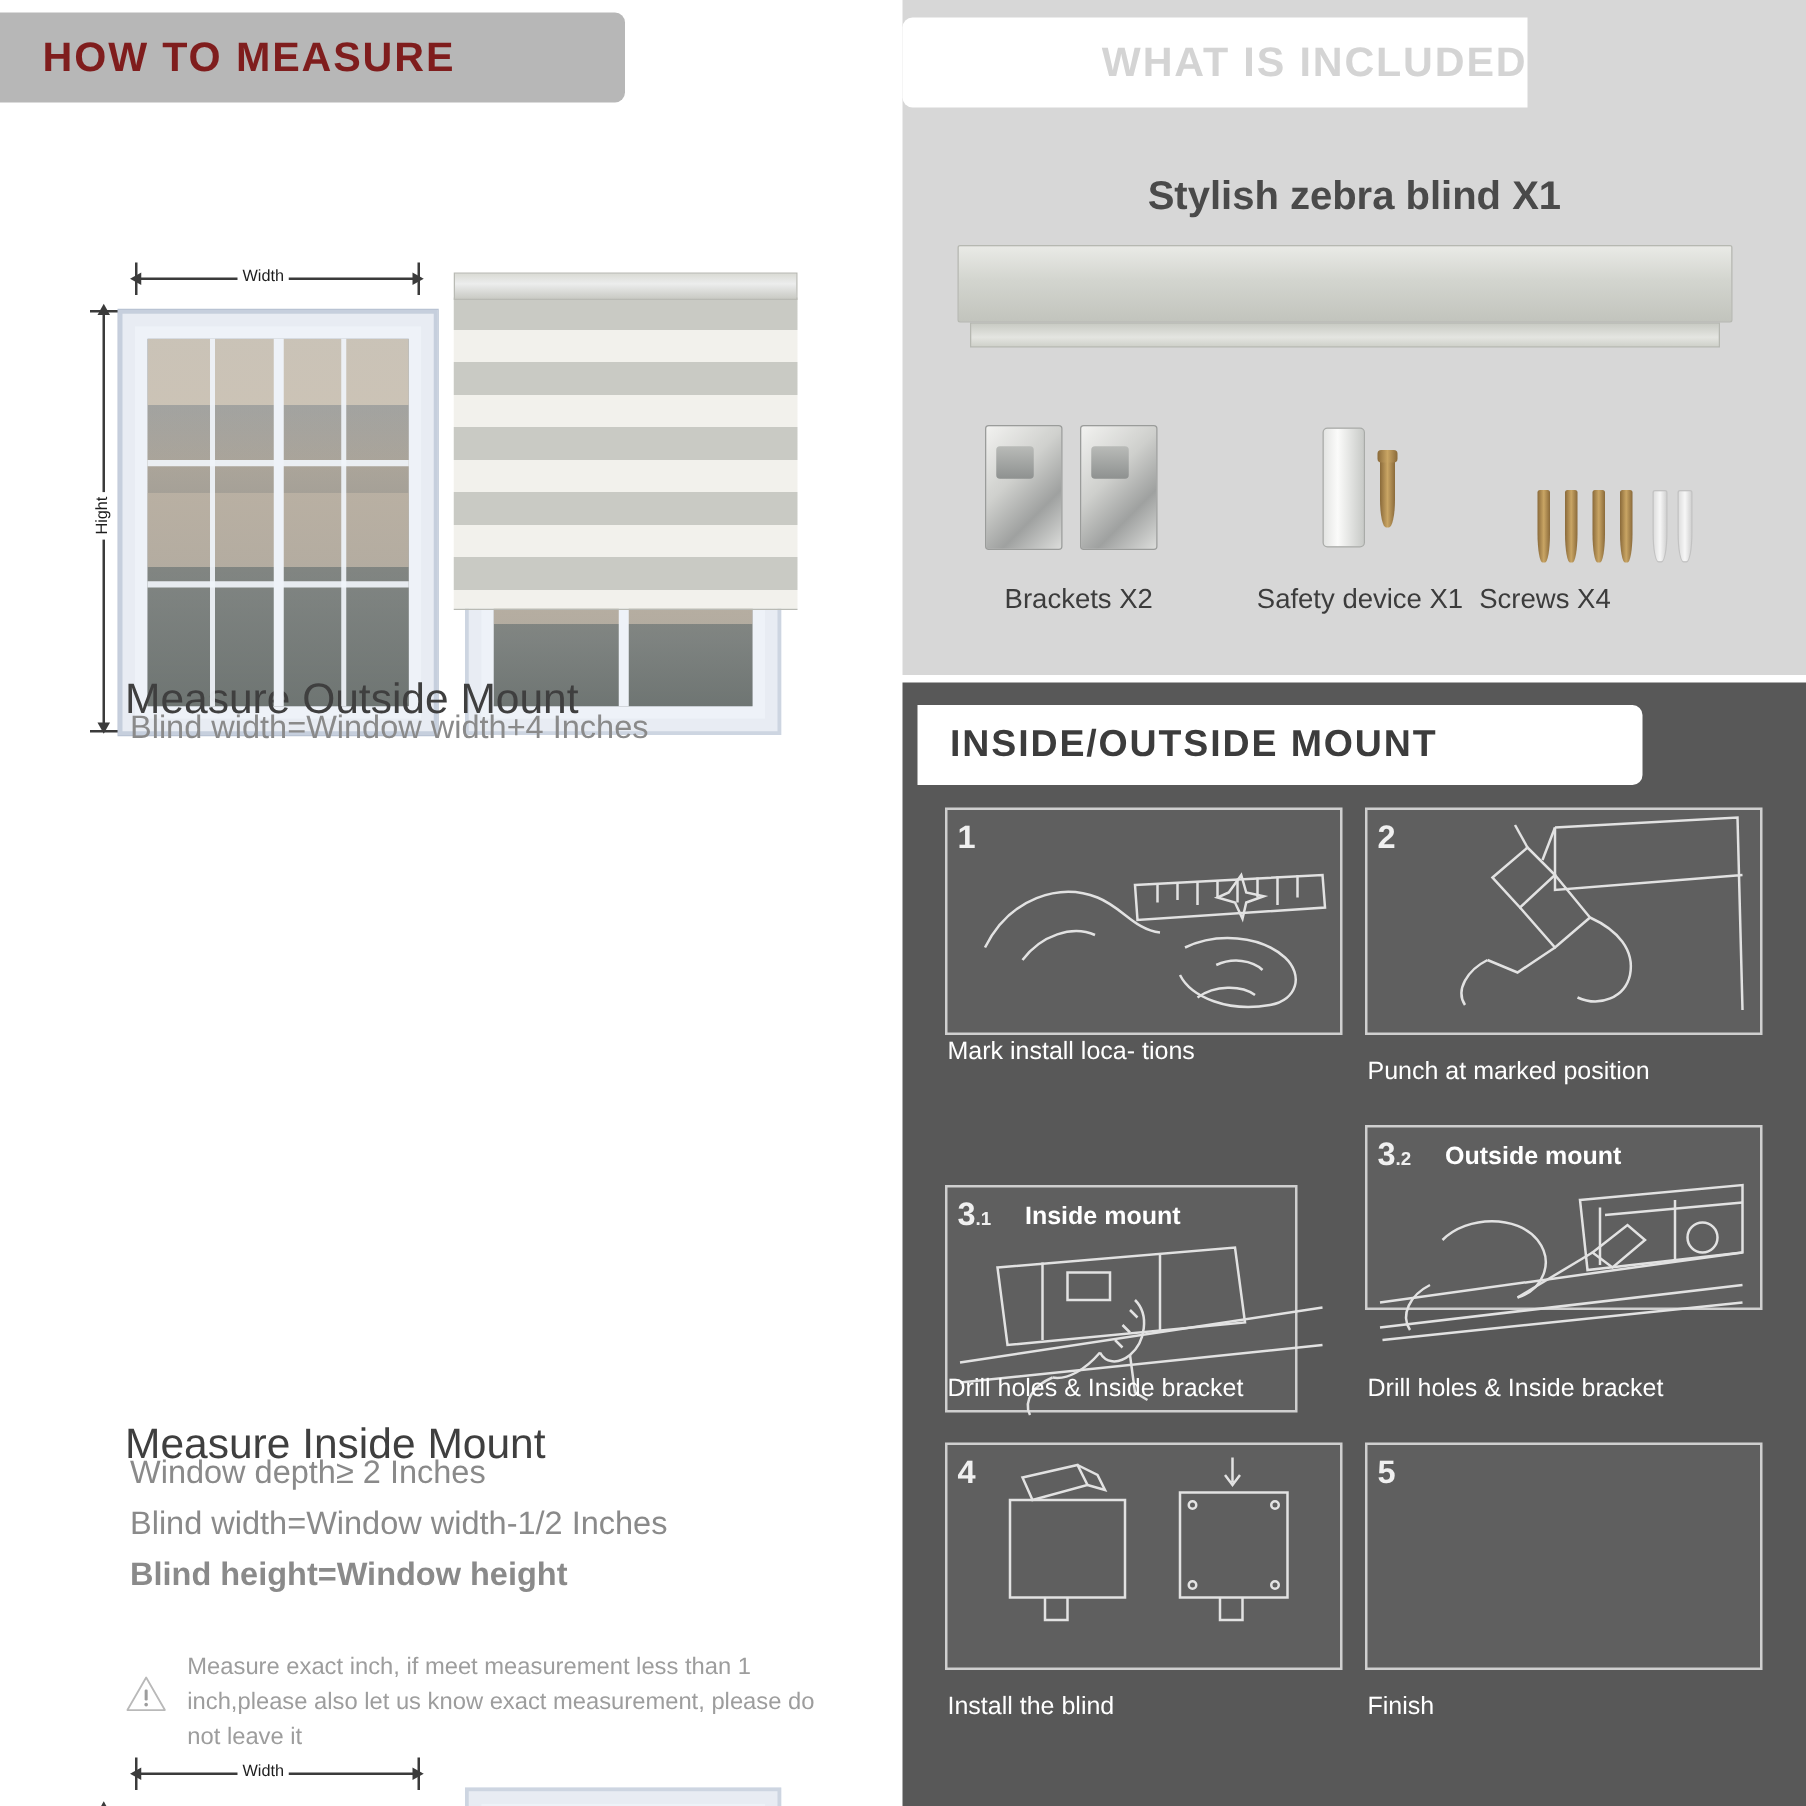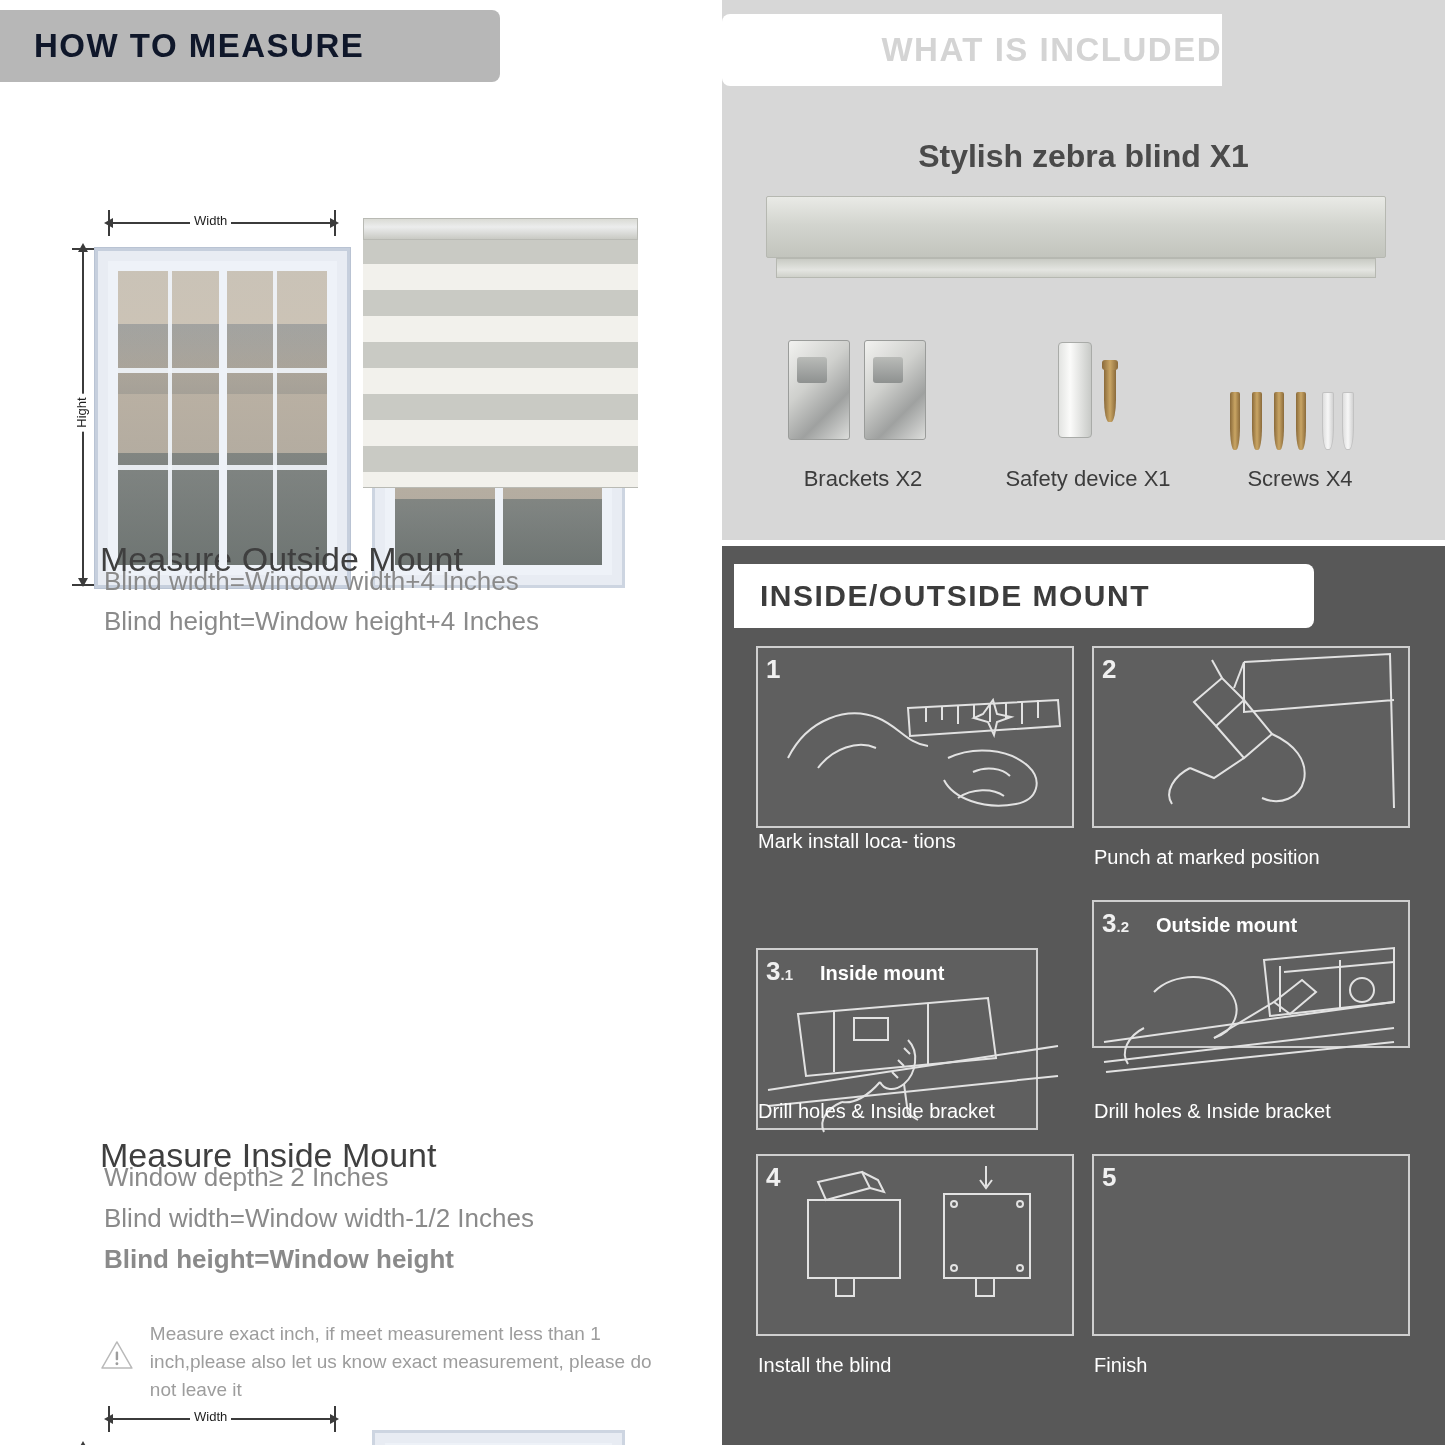--- a/index.html
+++ b/index.html
@@ -25,21 +25,21 @@
   }
 
   .banner {
     position: absolute;
     display: flex;
     align-items: center;
     background: #b7b7b7;
     border-radius: 0 8px 8px 0;
   }
   .banner-text {
-    color: #0f172a;
+    color: #7f1d1d;
     font-weight: bold;
     letter-spacing: 1.5px;
   }
 
   #banner-measure {
     left: 0; top: 10px;
     width: 500px; height: 72px;
     padding-left: 34px;
   }
   #banner-measure .banner-text { font-size: 33px; }
@@ -328,21 +328,20 @@
           <div class="mullion-v" style="left:50%;top:0;width:8px;height:100%;margin-left:-4px;"></div>
           <div class="grid-h" style="left:0;top:50%;width:100%;height:4px;"></div>
         </div>
       </div>
       <div class="blind-shade" style="left:363px;top:138px;width:275px;height:250px;"></div>
       <div class="blind-head" style="left:363px;top:118px;width:275px;height:22px;"></div>
     </div>
 
     <h2 class="heading" style="left:100px;top:512px;">Measure Outside Mount</h2>
     <div class="sub" style="left:104px;top:566px;">Blind width=Window width+4 Inches</div>
-    <div class="sub" style="left:104px;top:606px;">Blind height=Window height+4 Inches</div>
 
     <div class="diagram" style="left:0;top:700px;width:712px;height:400px;">
 
       <div class="dim-line" style="left:110px;top:718px;width:224px;height:2px;"></div>
       <div class="arrow-l" style="left:104px;top:714px;"></div>
       <div class="arrow-r" style="left:330px;top:714px;"></div>
       <div class="tick" style="left:108px;top:706px;width:2px;height:26px;"></div>
       <div class="tick" style="left:334px;top:706px;width:2px;height:26px;"></div>
       <div class="dim-label" style="left:190px;top:709px;">Width</div>
 
@@ -409,21 +408,21 @@
   <div class="part-label" style="left:988px;top:466px;width:200px;">Safety device X1</div>
 
   <div class="part" style="left:1230px;top:340px;width:140px;height:110px;">
     <div class="screw" style="left:0;top:52px;width:10px;height:58px;"></div>
     <div class="screw" style="left:22px;top:52px;width:10px;height:58px;"></div>
     <div class="screw" style="left:44px;top:52px;width:10px;height:58px;"></div>
     <div class="screw" style="left:66px;top:52px;width:10px;height:58px;"></div>
     <div class="anchor" style="left:92px;top:52px;width:12px;height:58px;"></div>
     <div class="anchor" style="left:112px;top:52px;width:12px;height:58px;"></div>
   </div>
-  <div class="part-label" style="left:1210px;top:466px;width:180px;">Screws X4</div>
+  <div class="part-label" style="left:1146px;top:466px;width:180px;">Screws X4</div>
 
   <div id="right-bottom"></div>
   <div id="banner-mount">
     <span class="banner-text">INSIDE/OUTSIDE MOUNT</span>
   </div>
 
   <div class="step-card" style="left:756px;top:646px;width:318px;height:182px;">
     <div class="step-num">1</div>
     <svg class="sketch" width="314" height="178" viewBox="0 0 314 178">
       <g fill="none" stroke="#e2e2e2" stroke-width="2">

